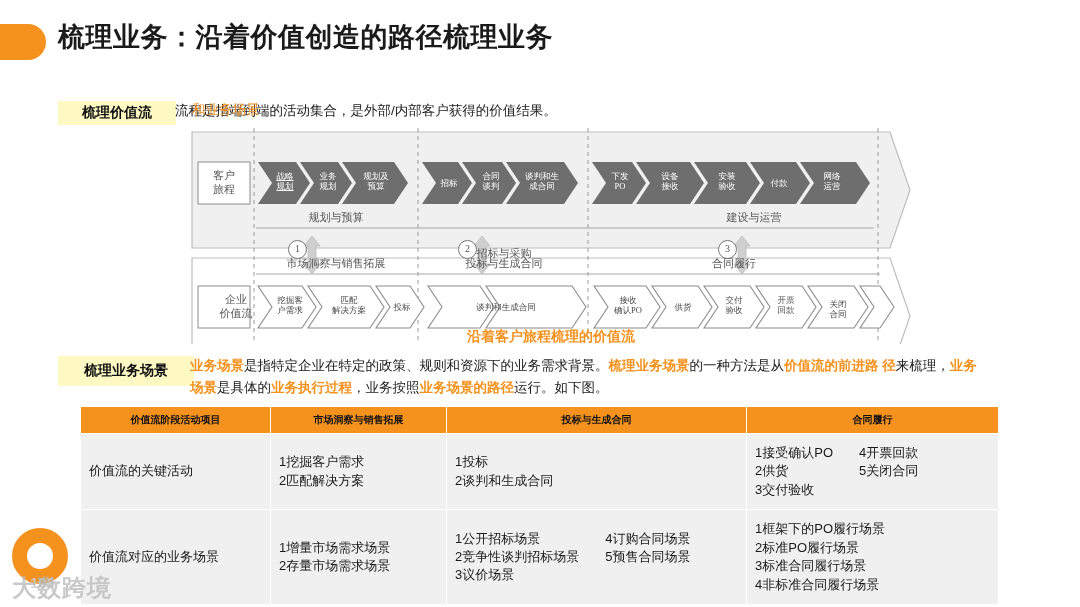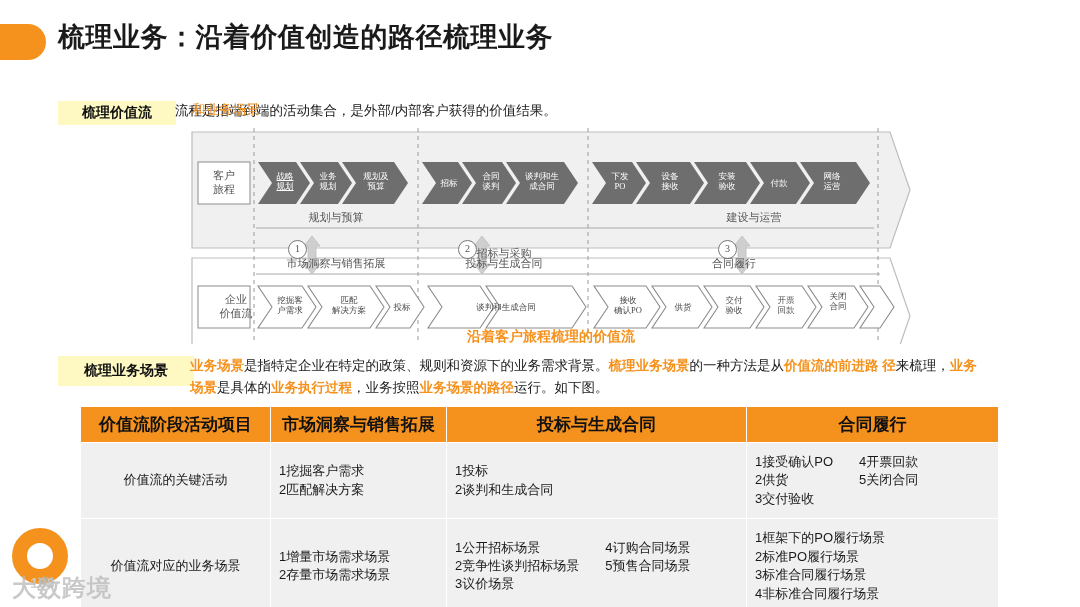--- a/index.html
+++ b/index.html
@@ -77,29 +77,29 @@
     position:absolute;color:#F5921E;font-weight:bold;font-size:14px;
     left:0;width:100%;text-align:center;
   }
 
   
   .tbl{
     position:absolute;left:80px;top:406px;width:918px;
     border-collapse:collapse;table-layout:fixed;
   }
   .tbl th{
-    background:#F5921E;color:#111;font-size:17px;font-weight:bold;
+    background:#F5921E;color:#111;font-size:10px;font-weight:bold;
     padding:6px 4px;text-align:center;border:1.5px solid #fff;
   }
   .tbl td{
     background:#f0f0f0;color:#1a1a1a;font-size:13px;
     padding:10px 8px;vertical-align:middle;border:1.5px solid #fff;
     line-height:1.42;
   }
-  .tbl td.rowhead{text-align:center;}
+  .tbl td.rowhead{text-align:left;}
   .cell-cols{display:flex;gap:26px;}
   .cell-cols div{white-space:nowrap;}
   .nowrap{white-space:nowrap;}
 
   
   .wm{position:absolute;left:4px;top:524px;width:160px;height:84px;pointer-events:none;}
   .wm-ring{
     position:absolute;left:8px;top:4px;width:56px;height:56px;border-radius:50%;
     border:15px solid #F5921E;box-sizing:border-box;
   }
@@ -211,21 +211,21 @@
     <div class="grp-label" style="left:404px;top:128px;width:280px;">合同履行</div>
 
     <div class="chev-label-d" style="left:76px;top:168px;width:48px;">挖掘客<br>户需求</div>
     <div class="chev-label-d" style="left:128px;top:168px;width:62px;">匹配<br>解决方案</div>
     <div class="chev-label-d" style="left:192px;top:175px;width:40px;">投标</div>
     <div class="chev-label-d" style="left:246px;top:175px;width:140px;">谈判和生成合同</div>
     <div class="chev-label-d" style="left:410px;top:168px;width:56px;">接收<br>确认PO</div>
     <div class="chev-label-d" style="left:470px;top:175px;width:46px;">供货</div>
     <div class="chev-label-d" style="left:520px;top:168px;width:48px;">交付<br>验收</div>
     <div class="chev-label-d" style="left:572px;top:168px;width:48px;">开票<br>回款</div>
-    <div class="chev-label-d" style="left:624px;top:164px;width:48px;">关闭<br>合同</div>
+    <div class="chev-label-d" style="left:624px;top:172px;width:48px;">关闭<br>合同</div>
 
     <div class="vs-caption" style="top:200px;">沿着客户旅程梳理的价值流</div>
   </div>
 
   <div class="sec2">
     <span class="badge">梳理业务场景</span>
   </div>
   <div class="para2" id="para2"><b>业务场景</b><span>是指特定企业在特定的政策、规则和资源下的业务需求背景。</span><b>梳理业务场景</b><span>的一种方法是从</span><b>价值流的前进路 径</b><span>来梳理，</span><b>业务场景</b><span>是具体的</span><b>业务执行过程</b><span>，业务按照</span><b>业务场景的路径</b><span>运行。如下图。</span></div>
 
   <table class="tbl">

